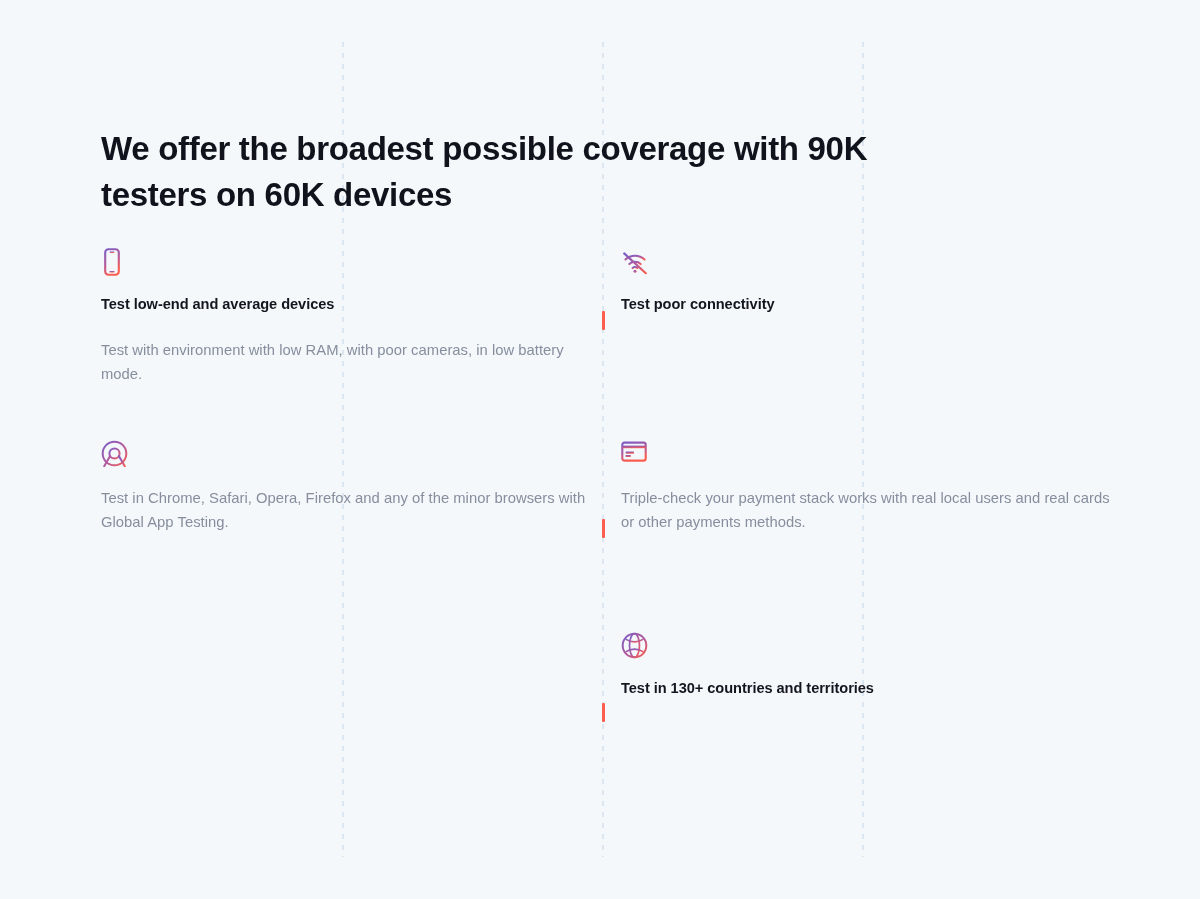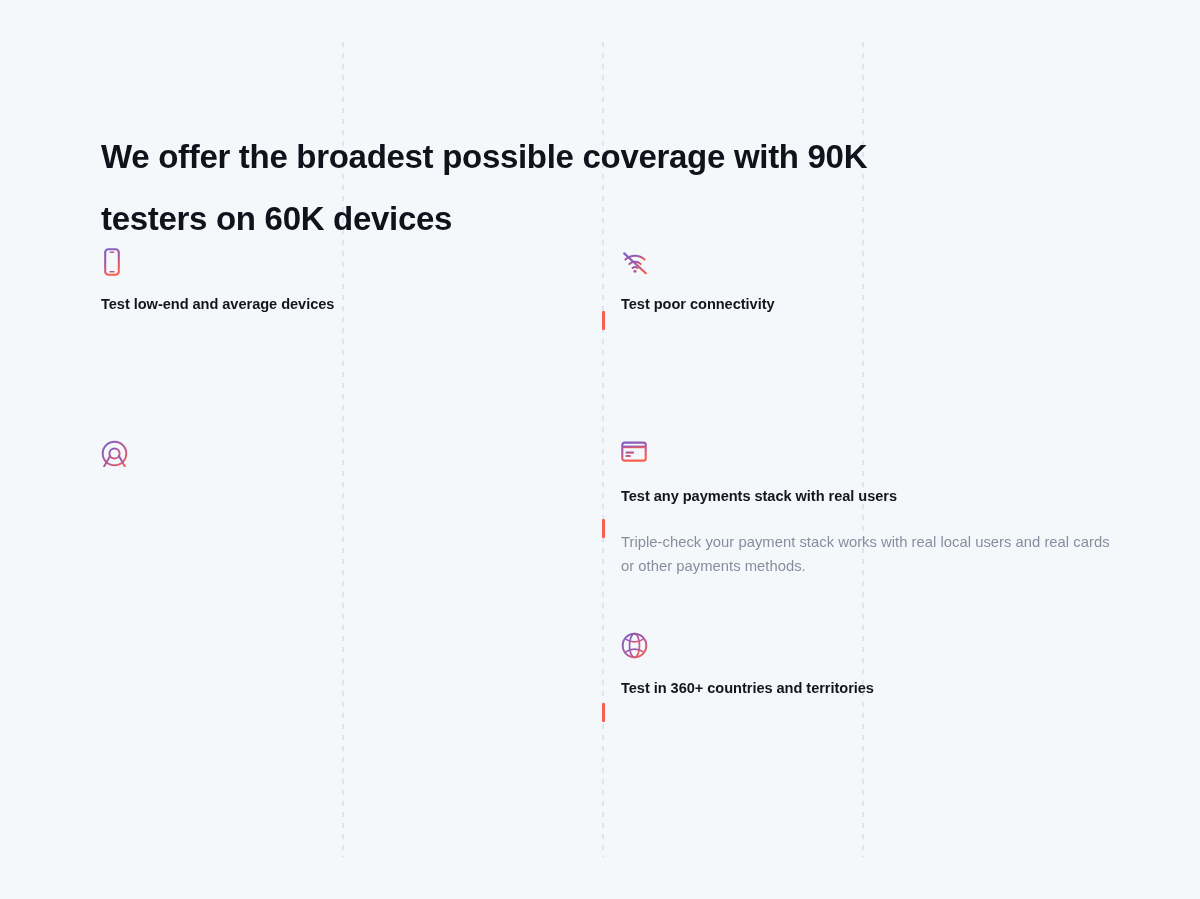--- a/index.html
+++ b/index.html
@@ -57,21 +57,21 @@
     z-index: 1;
     padding: 0;
   }
 
   .heading {
     position: absolute;
     left: 101px;
     top: 126px;
     width: 790px;
     font-size: 33px;
-    line-height: 62px;
+    line-height: 46px;
     font-weight: 700;
     letter-spacing: -0.3px;
     color: #10121c;
   }
 
   .grid {
     position: absolute;
     left: 0;
     top: 248px;
     width: 1200px;
@@ -150,20 +150,21 @@
 
       <div class="cell cell-left">
         <span class="icon-wrap">
           <svg width="22" height="28" viewBox="0 0 22 28">
             <rect x="4.2" y="1.2" width="13.6" height="25.6" rx="3.2" fill="none" stroke="url(#gt)" stroke-width="2.1"></rect>
             <rect x="8.6" y="3.6" width="4.8" height="1.3" rx="0.65" fill="url(#gt)"></rect>
             <rect x="8.4" y="23.1" width="5.2" height="1.5" rx="0.75" fill="url(#gt)"></rect>
           </svg>
         </span>
         <div class="card-title">Test low-end and average devices</div>
+        <div class="card-body">Test with environment with low RAM, with poor cameras, in low battery mode.</div>
       </div>
 
       <div class="cell cell-right">
         <span class="icon-wrap">
           <svg width="28" height="28" viewBox="0 0 28 28">
             <g fill="none" stroke="url(#gtd)" stroke-width="2" stroke-linecap="round">
               <path d="M4.4 11.6 A 14 14 0 0 1 23.6 11.6"></path>
               <path d="M8.3 16.1 A 8.4 8.4 0 0 1 19.7 16.1"></path>
               <path d="M11.6 20.1 A 3.6 3.6 0 0 1 16.4 20.1"></path>
             </g>
@@ -181,49 +182,49 @@
       <div class="cell cell-left">
         <span class="icon-wrap">
           <svg width="27" height="27" viewBox="0 0 27 27">
             <circle cx="13.5" cy="13.5" r="11.8" fill="none" stroke="url(#gtd)" stroke-width="2"></circle>
             <circle cx="13.5" cy="13.5" r="5.1" fill="none" stroke="url(#gtd)" stroke-width="2"></circle>
             <line x1="13.5" y1="8.4" x2="25.3" y2="8.4" stroke="url(#gtd)" stroke-width="2" stroke-linecap="round"></line>
             <line x1="9.1" y1="16.1" x2="3.2" y2="26.3" stroke="url(#gtd)" stroke-width="2" stroke-linecap="round"></line>
             <line x1="17.9" y1="16.1" x2="23.8" y2="26.3" stroke="url(#gtd)" stroke-width="2" stroke-linecap="round"></line>
           </svg>
         </span>
+        <div class="card-body">Test in Chrome, Safari, Opera, Firefox and any of the minor browsers with Global App Testing.</div>
       </div>
 
       <div class="cell cell-right">
         <span class="icon-wrap">
           <svg width="26" height="24" viewBox="0 0 26 24">
             <rect x="1.3" y="2.6" width="23.4" height="18" rx="2.2" fill="none" stroke="url(#gt)" stroke-width="2.1"></rect>
             <rect x="1.3" y="5.6" width="23.4" height="2.6" fill="url(#gt)"></rect>
             <rect x="4.6" y="11.6" width="8.4" height="2.1" rx="0.6" fill="url(#gt)"></rect>
             <rect x="4.6" y="15.0" width="5.2" height="2.1" rx="0.6" fill="url(#gt)"></rect>
           </svg>
         </span>
-        <div class="card-title">Test any payments stack with real users</div>
         <div class="card-body">Triple-check your payment stack works with real local users and real cards or other payments methods.</div>
       </div>
 
     </div>
 
     <div class="row">
 
 
       <div class="cell cell-right">
         <span class="icon-wrap">
           <svg width="27" height="27" viewBox="0 0 27 27">
             <circle cx="13.5" cy="13.5" r="11.8" fill="none" stroke="url(#gtd)" stroke-width="2"></circle>
             <ellipse cx="13.5" cy="13.5" rx="5.0" ry="11.8" fill="none" stroke="url(#gtd)" stroke-width="1.7"></ellipse>
             <line x1="2.1" y1="13.5" x2="24.9" y2="13.5" stroke="url(#gtd)" stroke-width="1.7"></line>
             <path d="M4.6 7.2 a16 16 0 0 0 17.8 0" fill="none" stroke="url(#gtd)" stroke-width="1.6"></path>
             <path d="M4.6 19.8 a16 16 0 0 1 17.8 0" fill="none" stroke="url(#gtd)" stroke-width="1.6"></path>
           </svg>
         </span>
-        <div class="card-title">Test in 360+ countries and territories</div>
+        <div class="card-title">Test in 130+ countries and territories</div>
       </div>
 
     </div>
 
   </div>
 </div>
 
 </body></html>

